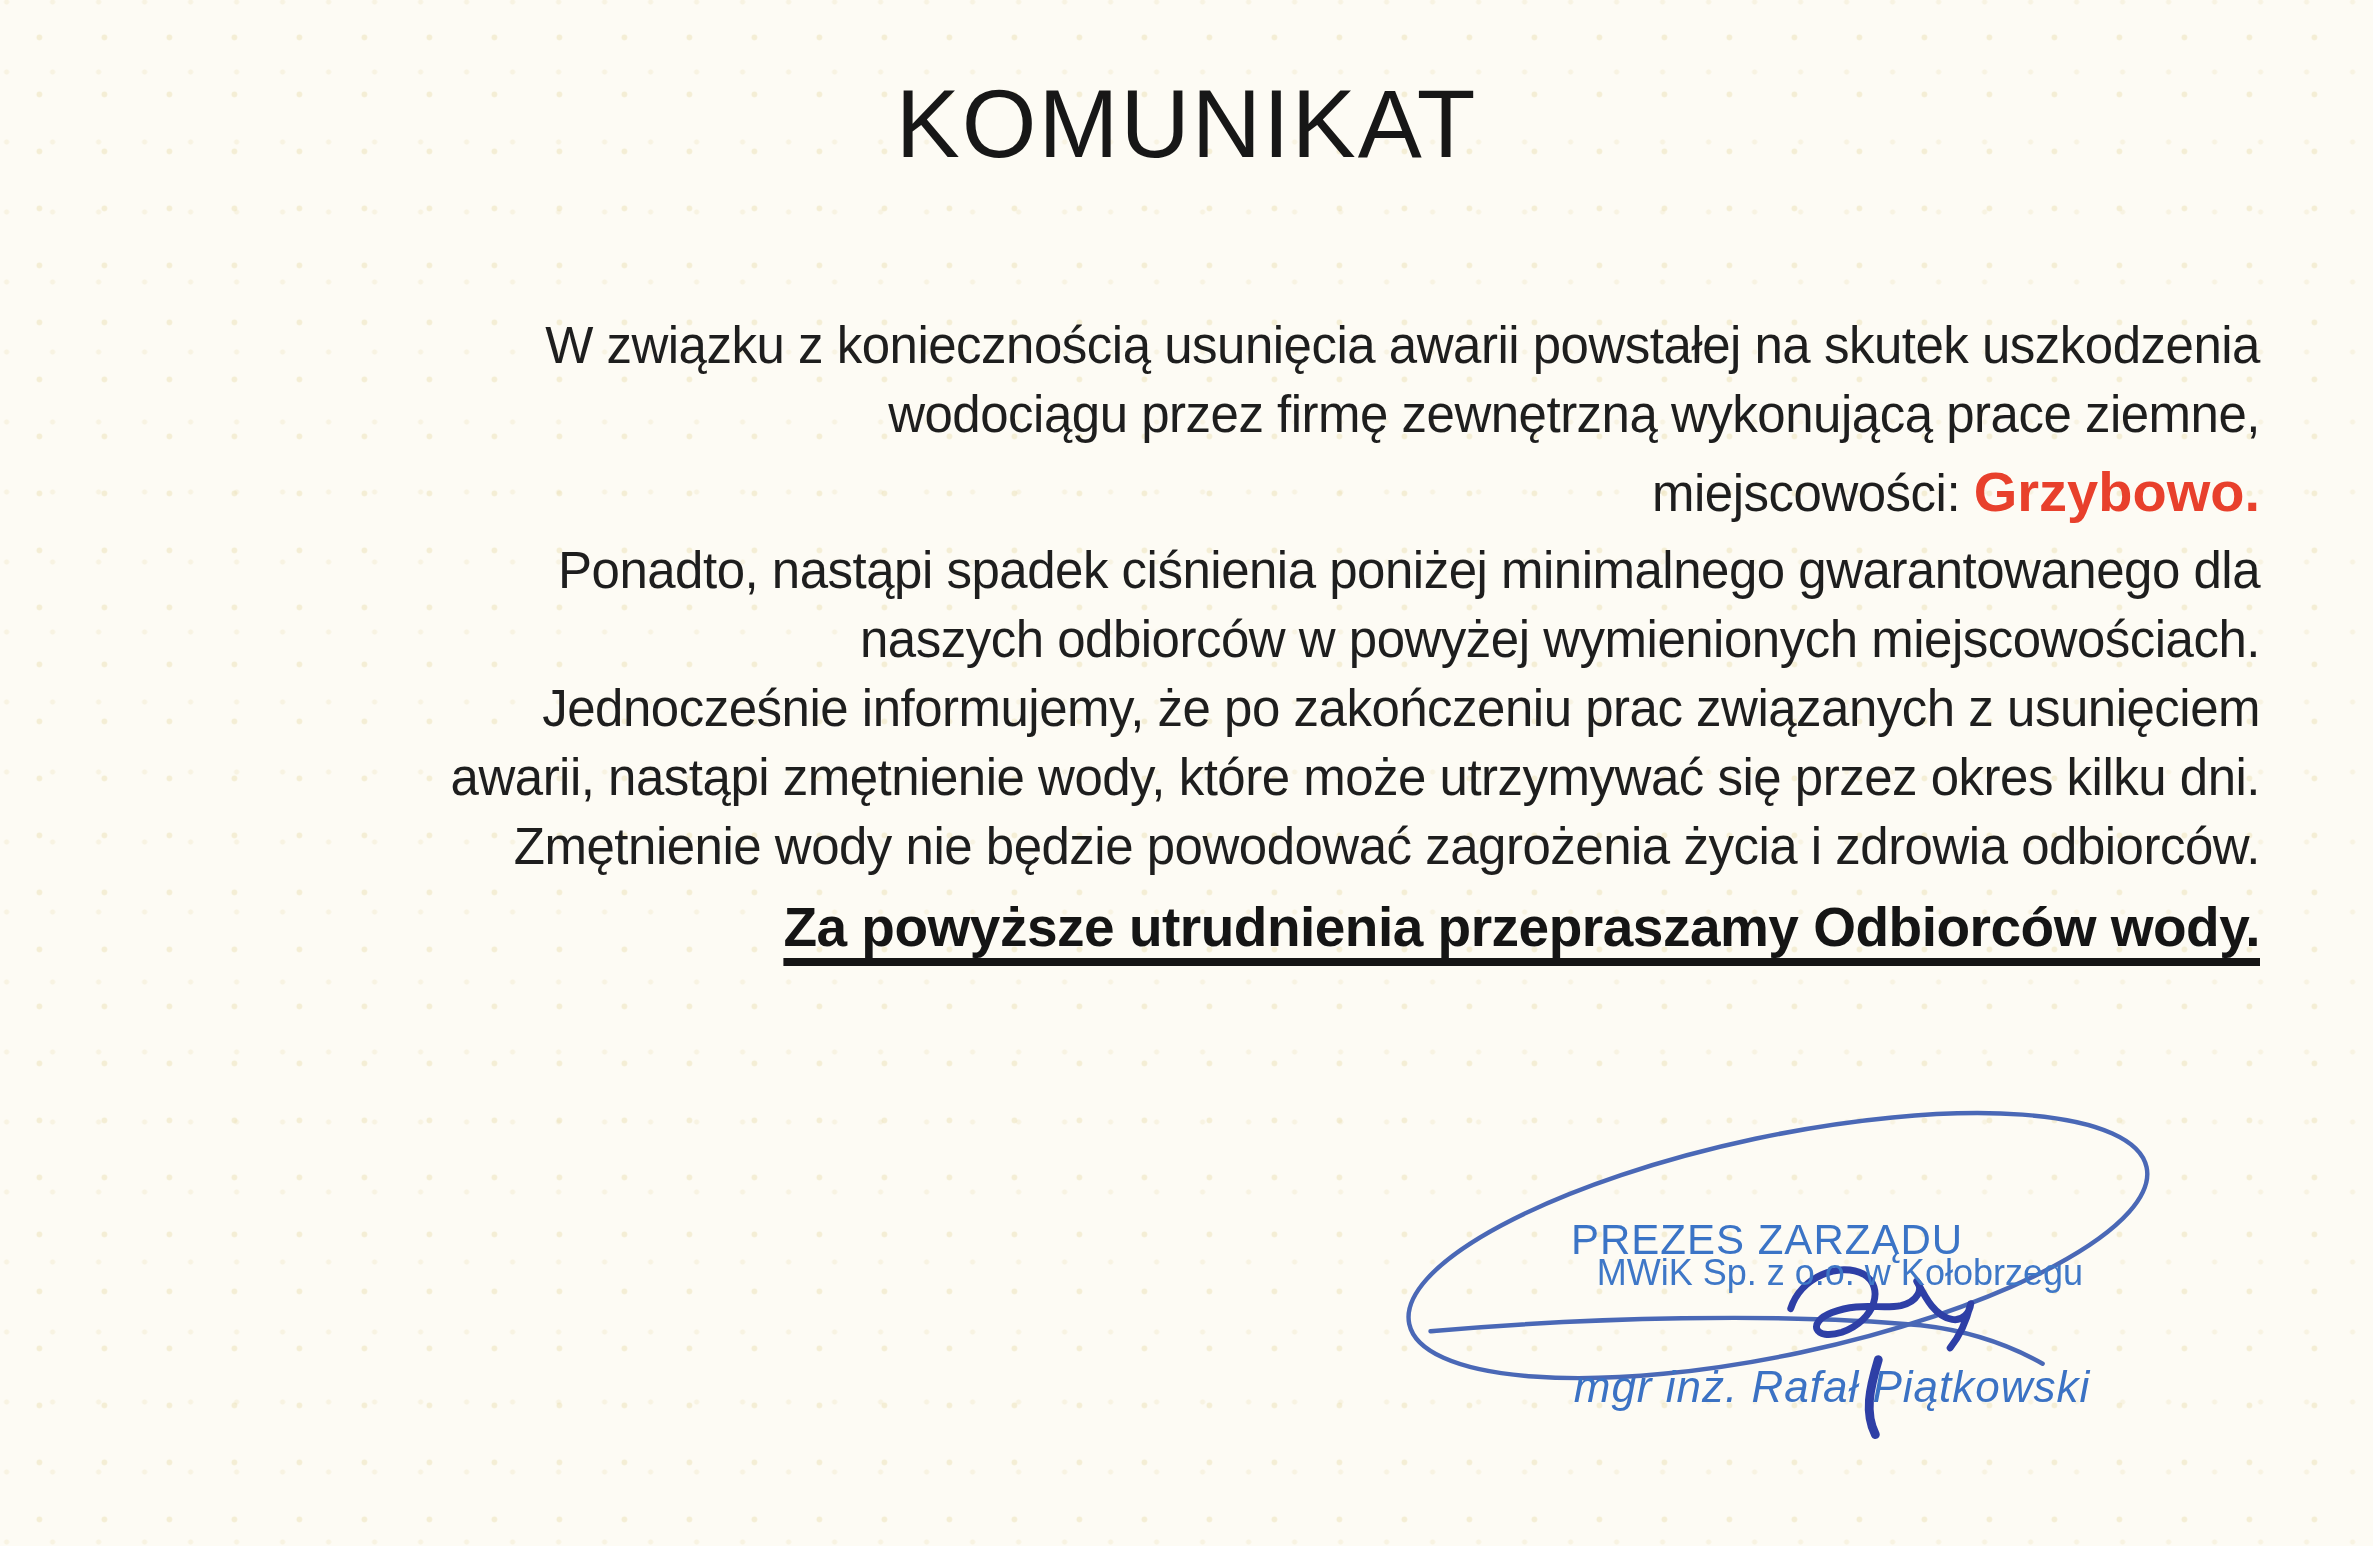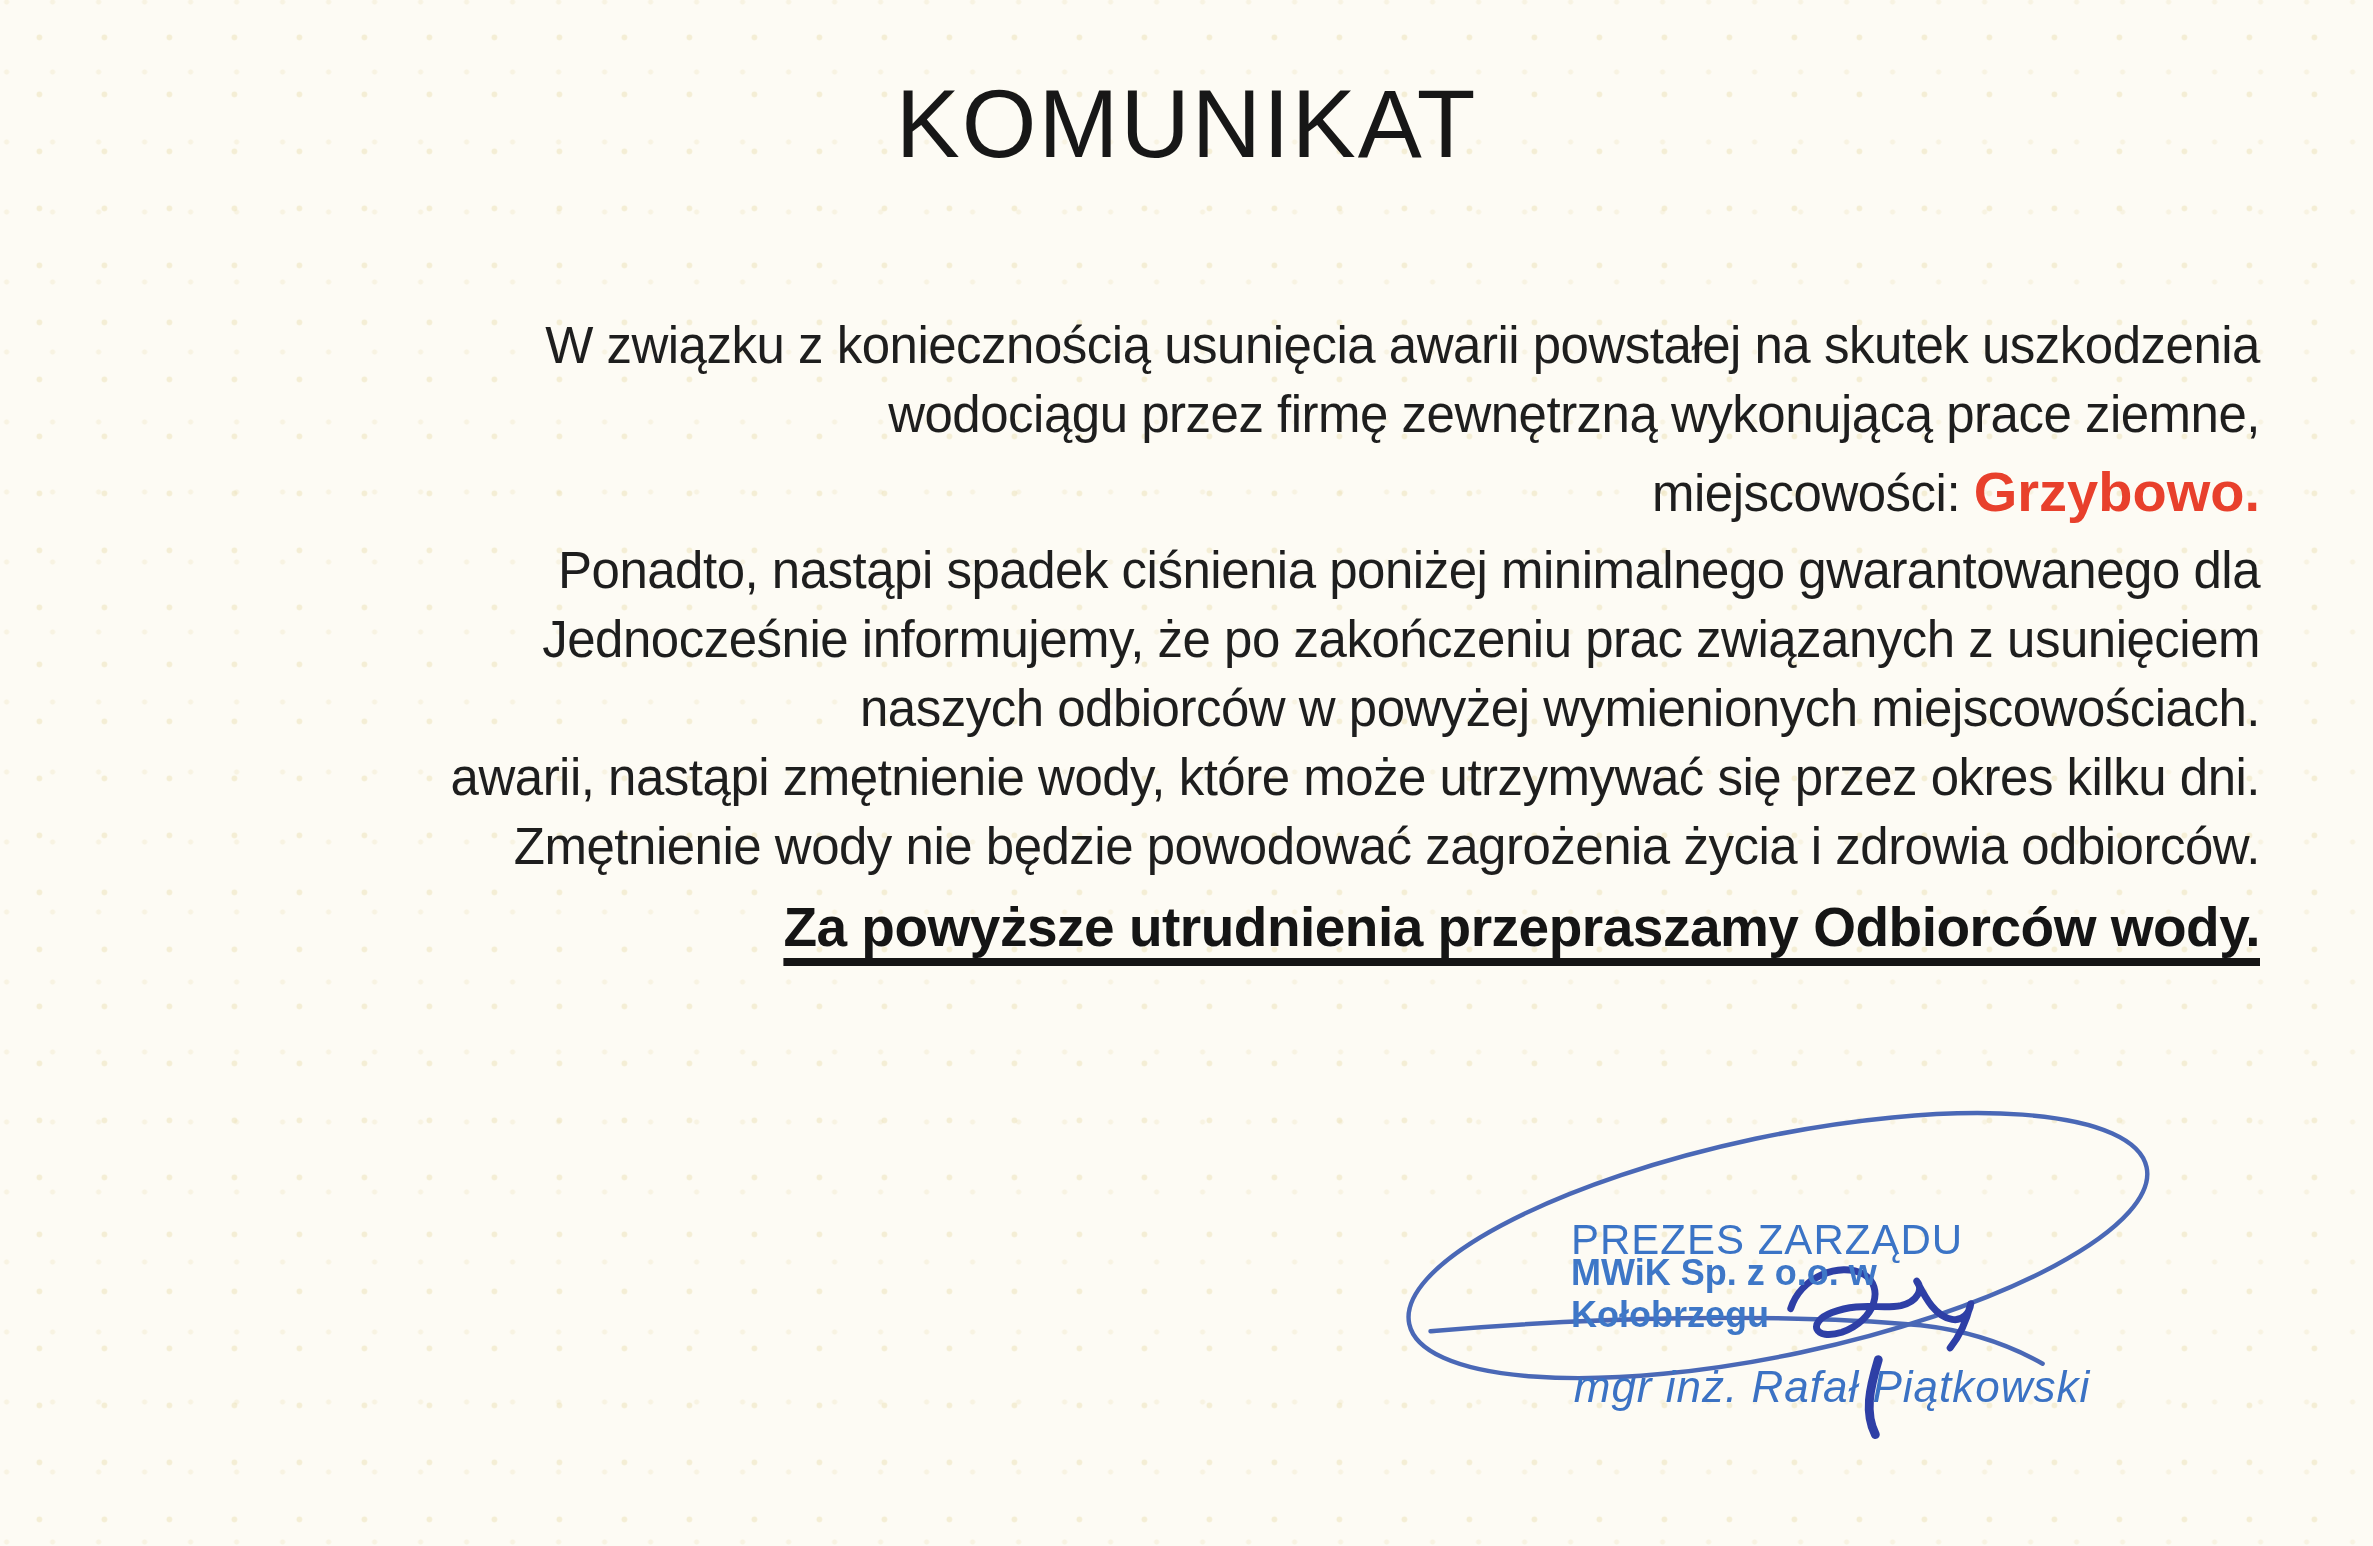--- a/index.html
+++ b/index.html
@@ -39,43 +39,43 @@
     text-decoration-thickness:7.9px;
     text-underline-offset:11.8px;
   }
   .stamp-role{
     position:absolute;left:1571px;top:1216px;width:512px;
     text-align:left;font-size:42px;letter-spacing:1px;
     color:#3b74c6;font-weight:400;
   }
   .stamp-company{
     position:absolute;left:1571px;top:1252px;width:512px;
-    text-align:left;font-size:36px;color:#3e77c7;font-weight:700;
+    text-align:right;font-size:36px;color:#3e77c7;font-weight:400;
   }
   .stamp-signer{
     position:absolute;left:1556px;top:1362px;width:552px;
     text-align:center;font-size:44px;font-style:italic;
     color:#3b72c4;font-weight:400;letter-spacing:1px;
   }
   .flourish-svg{position:absolute;left:1369px;top:1098px;width:808px;height:433px;}
 </style>
 </head>
 <body>
 
 <div class="page">
 
   <div class="title">KOMUNIKAT</div>
 
   <div class="body-text">
     <div class="line">W związku z koniecznością usunięcia awarii powstałej na skutek uszkodzenia</div>
     <div class="line">wodociągu przez firmę zewnętrzną wykonującą prace ziemne,</div>
     <div class="line locality-line"><span>miejscowości: </span><span class="locality-name">Grzybowo.</span></div>
     <div class="line">Ponadto, nastąpi spadek ciśnienia poniżej minimalnego gwarantowanego dla</div>
+    <div class="line">naszych odbiorców w powyżej wymienionych miejscowościach.</div>
     <div class="line">Jednocześnie informujemy, że po zakończeniu prac związanych z usunięciem</div>
-    <div class="line">naszych odbiorców w powyżej wymienionych miejscowościach.</div>
     <div class="line">awarii, nastąpi zmętnienie wody, które może utrzymywać się przez okres kilku dni.</div>
     <div class="line">Zmętnienie wody nie będzie powodować zagrożenia życia i zdrowia odbiorców.</div>
     <div class="line closing-line"><span class="closing-text">Za powyższe utrudnienia przepraszamy Odbiorców wody.</span></div>
   </div>
 
   <svg class="flourish-svg" viewBox="0 0 820 440" xmlns="http://www.w3.org/2000/svg">
 
     <ellipse cx="415" cy="150" rx="383" ry="111" transform="rotate(-12 415 150)" fill="none" stroke="#4a68b6" stroke-width="4.5" stroke-linecap="round"></ellipse>
 
     <path d="M 62 237 C 220 223 420 218 560 231 C 614 237 652 252 684 270" fill="none" stroke="#4a68b6" stroke-width="4.5" stroke-linecap="round"></path>

